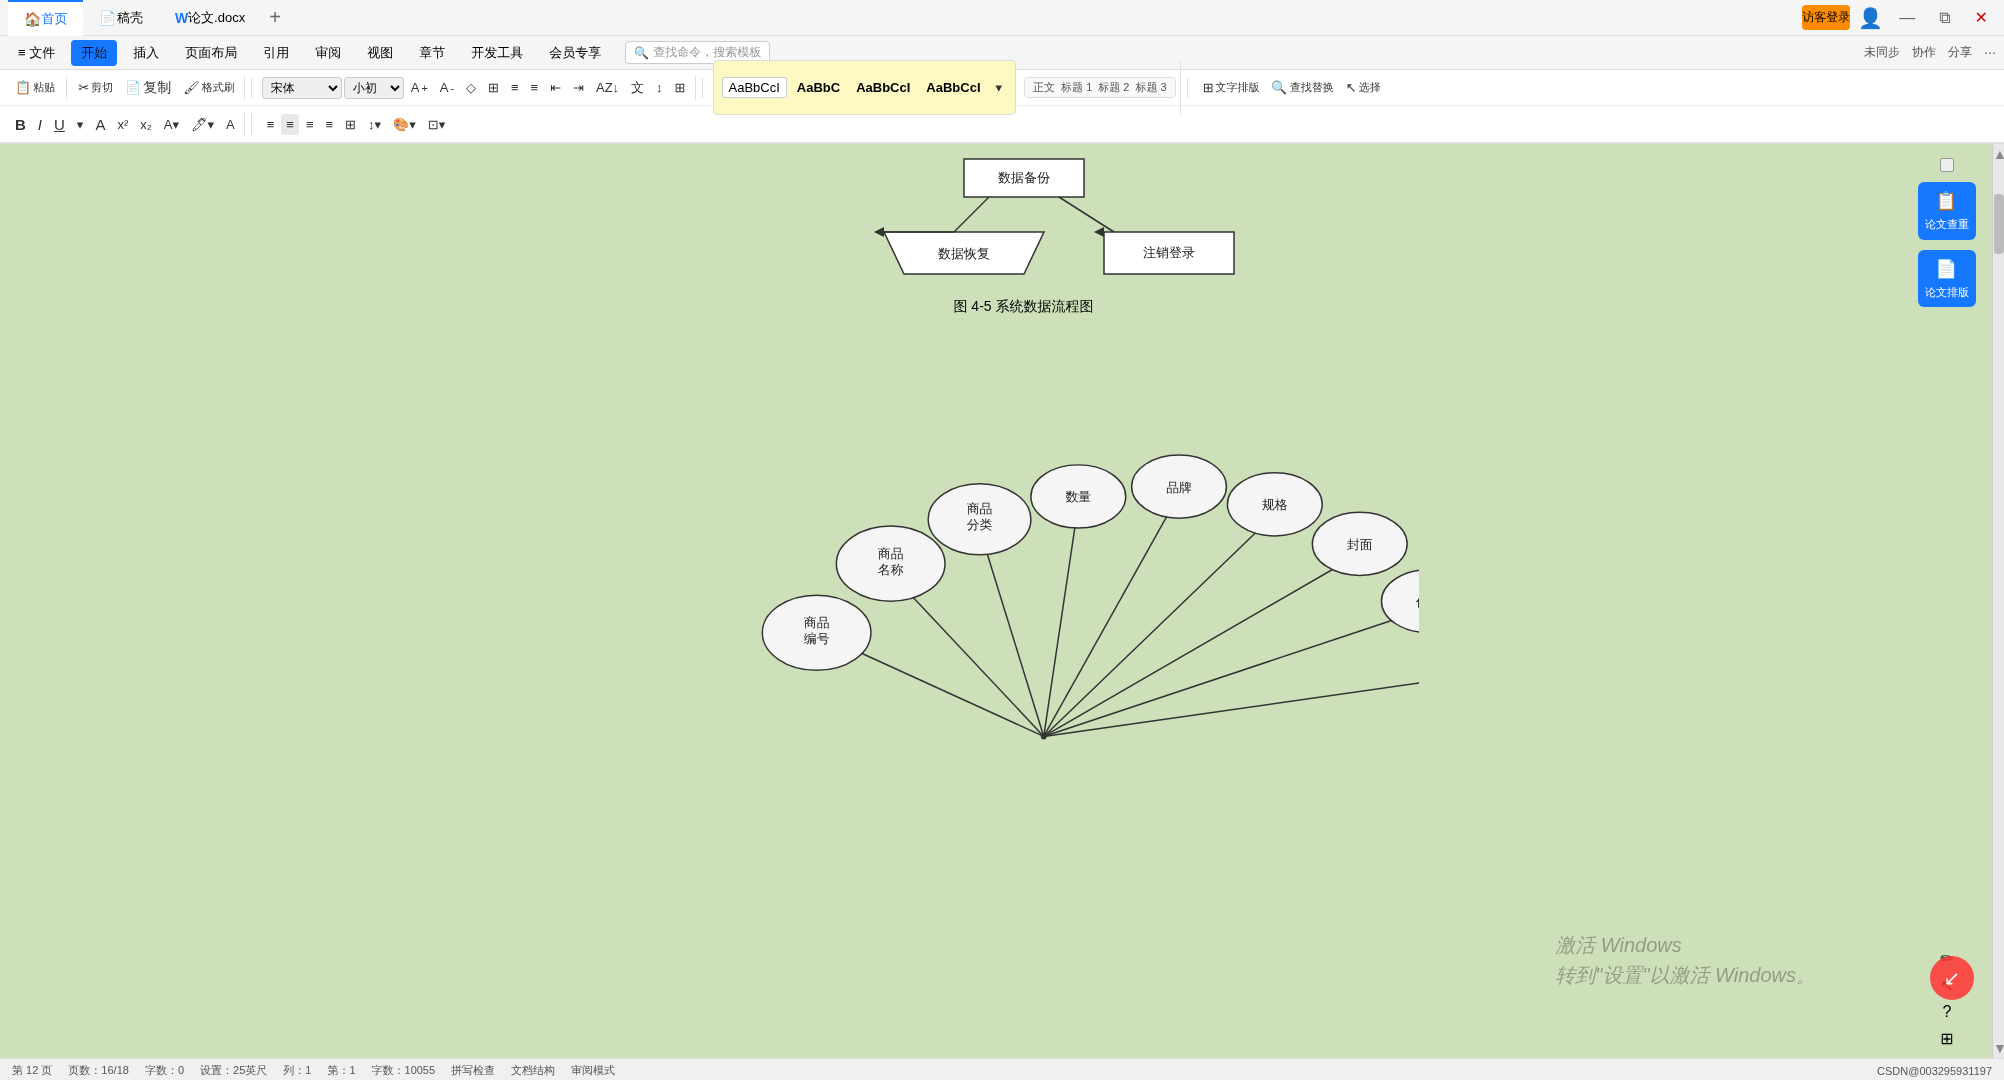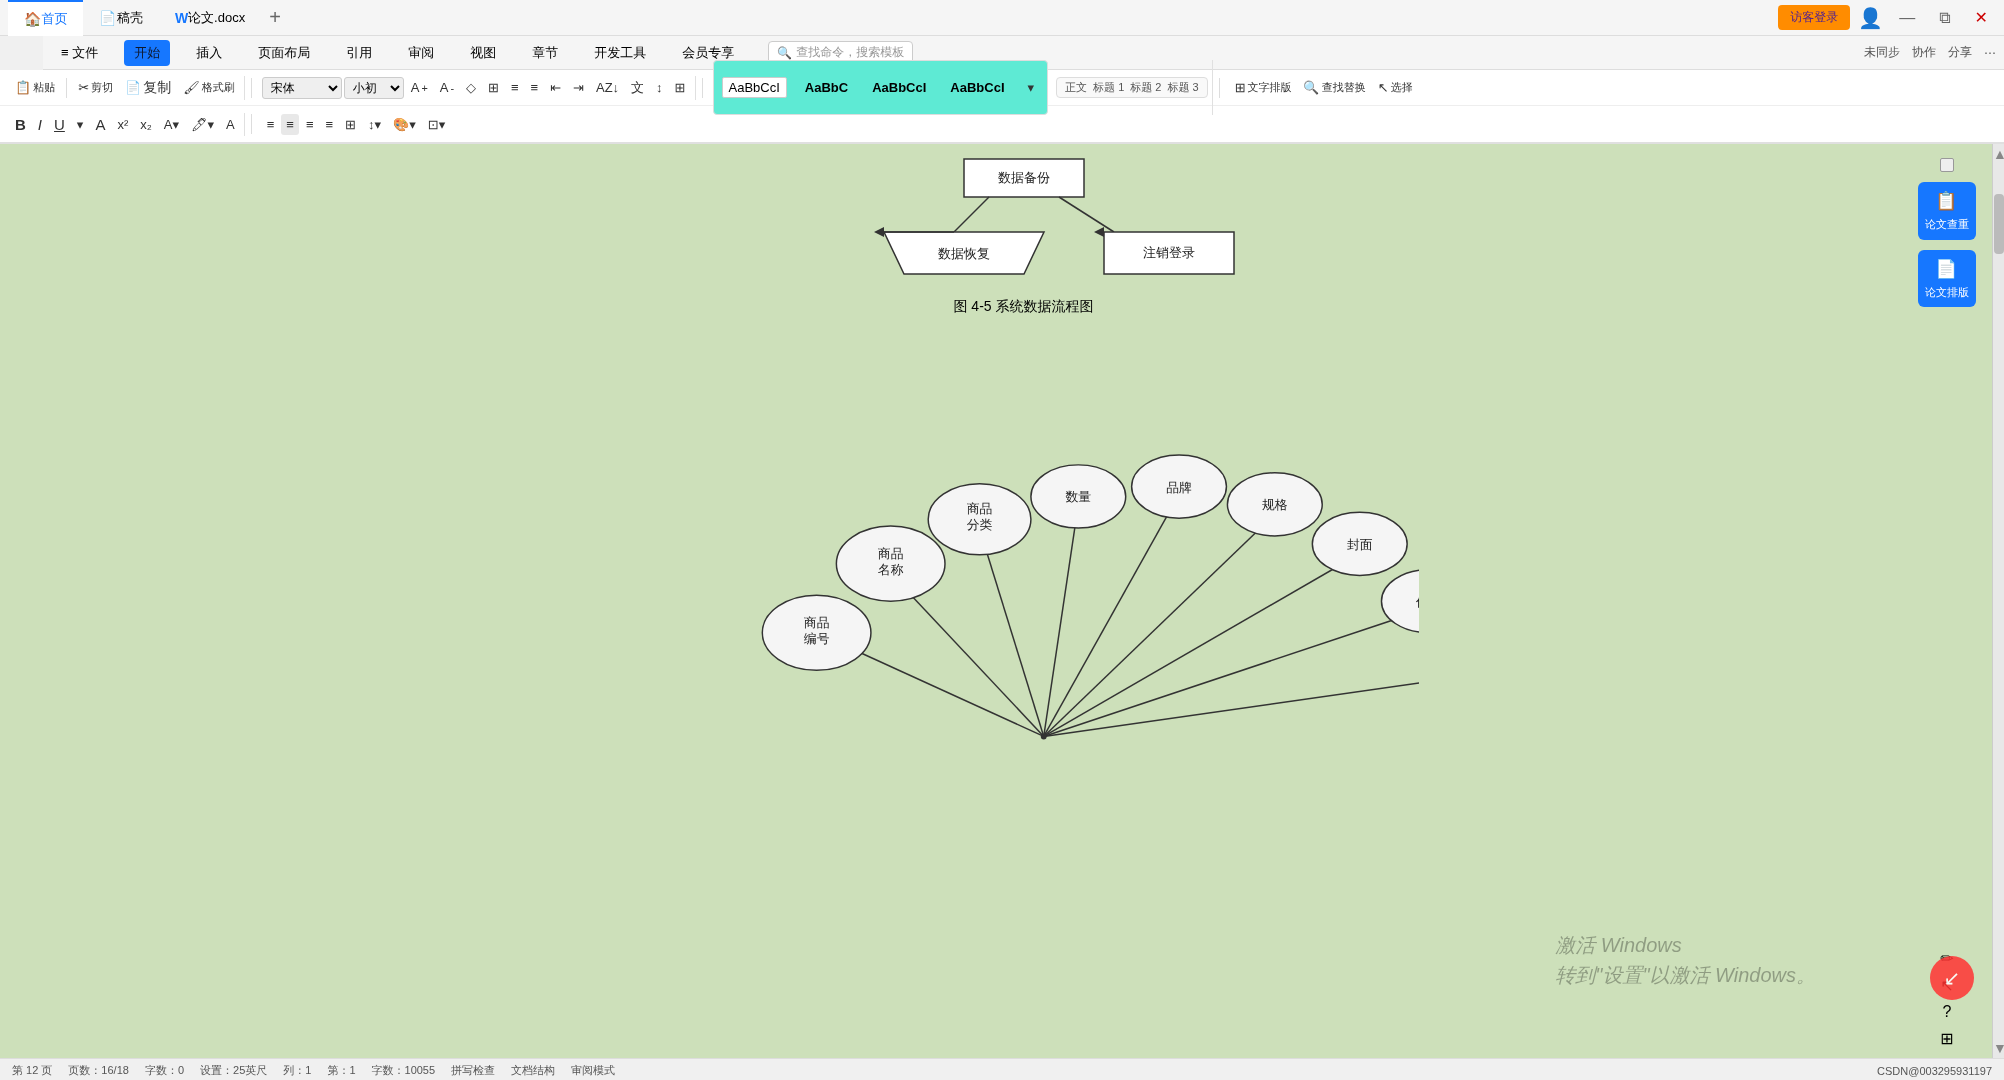--- a/index.html
+++ b/index.html
@@ -9,25 +9,25 @@
     #titlebar {
       display: flex; align-items: center; height: 36px; background: #f5f5f5; border-bottom: 1px solid #ddd; padding: 0 8px; gap: 0;
     }
     .tab {
       display: inline-flex; align-items: center; height: 36px; padding: 0 16px; font-size: 13px; cursor: pointer; border: none; background: transparent;
     }
     .tab.active { background: #fff; border-top: 2px solid #1677ff; color: #1677ff; }
     .tab-add { background: none; border: none; font-size: 20px; cursor: pointer; padding: 0 8px; color: #666; }
     .titlebar-right { margin-left: auto; display: flex; align-items: center; gap: 8px; }
     .win-btn { background: none; border: none; font-size: 16px; cursor: pointer; padding: 0 8px; color: #666; }
-    .login-btn { background: #ff8c00; color: #4c1d95; border: none; border-radius: 4px; padding: 4px 12px; font-size: 12px; cursor: pointer; }
+    .login-btn { background: #ff8c00; color: #000000; border: none; border-radius: 4px; padding: 4px 0; font-size: 12px; cursor: pointer; }
 
     
     #menubar {
-      display: flex; align-items: center; height: 34px; background: #f5f5f5; border-bottom: 1px solid #ddd; padding: 0 8px; gap: 16px; margin-left: 43px;
+      display: flex; align-items: center; height: 34px; background: #f5f5f5; border-bottom: 1px solid #ddd; padding: 0 8px; gap: 6px;
     }
     .menu-item { padding: 4px 10px; font-size: 13px; cursor: pointer; border-radius: 3px; }
     .menu-item.active { background: #1677ff; color: #0f172a; border-radius: 4px; }
     .menu-search { margin-left: 8px; display: flex; align-items: center; border: 1px solid #ccc; border-radius: 4px; padding: 2px 8px; background: #fff; font-size: 12px; color: #999; }
     .menu-right { margin-left: auto; display: flex; align-items: center; gap: 12px; font-size: 12px; color: #555; }
     .toolbar-group { display: flex; align-items: center; gap: 2px; padding: 0 4px; border-right: 1px solid #e0e0e0; }
     .toolbar-group:last-child { border-right: none; }
     .tb-btn { background: none; border: none; cursor: pointer; padding: 3px 5px; border-radius: 3px; font-size: 13px; color: #333; display: flex; align-items: center; gap: 2px; }
     .font-select { border: 1px solid #ccc; border-radius: 3px; padding: 2px 4px; font-size: 12px; width: 80px; }
     .size-select { border: 1px solid #ccc; border-radius: 3px; padding: 2px 4px; font-size: 12px; width: 60px; }
@@ -164,21 +164,21 @@
       <button class="tb-btn">≡</button>
       <button class="tb-btn">⇤</button>
       <button class="tb-btn">⇥</button>
       <button class="tb-btn">AZ↓</button>
       <button class="tb-btn">文</button>
       <button class="tb-btn">↕</button>
       <button class="tb-btn">⊞</button>
     </div>
     <div class="sep"></div>
     <div class="toolbar-group styles-area">
-      <div style="display:flex; align-items:center; gap:12px; border:1px solid #ddd; border-radius:4px; padding:16px 8px; background:#5eead4;">
+      <div style="display:flex; align-items:center; gap:4px; border:1px solid #ddd; border-radius:4px; padding:16px 8px; background:#fef9c3;">
         <span style="font-size:13px; padding:2px 6px; border:1px solid #ccc; border-radius:2px; background:#fff;">AaBbCcI</span>
         <span style="font-size:13px; padding:2px 6px; font-weight:bold;">AaBbC</span>
         <span style="font-size:13px; padding:2px 6px; font-weight:bold;">AaBbCcI</span>
         <span style="font-size:13px; padding:2px 6px; font-weight:bold;">AaBbCcI</span>
         <button class="tb-btn">▾</button>
       </div>
       <div style="display:flex; flex-direction:column; align-items:center; border:1px solid #ddd; border-radius:4px; padding:2px 8px; background:#f9f9f9; margin-left:4px;">
         <div style="display:flex; gap:6px; font-size:11px; color:#555;">
           <span>正文</span>
           <span>标题 1</span>

